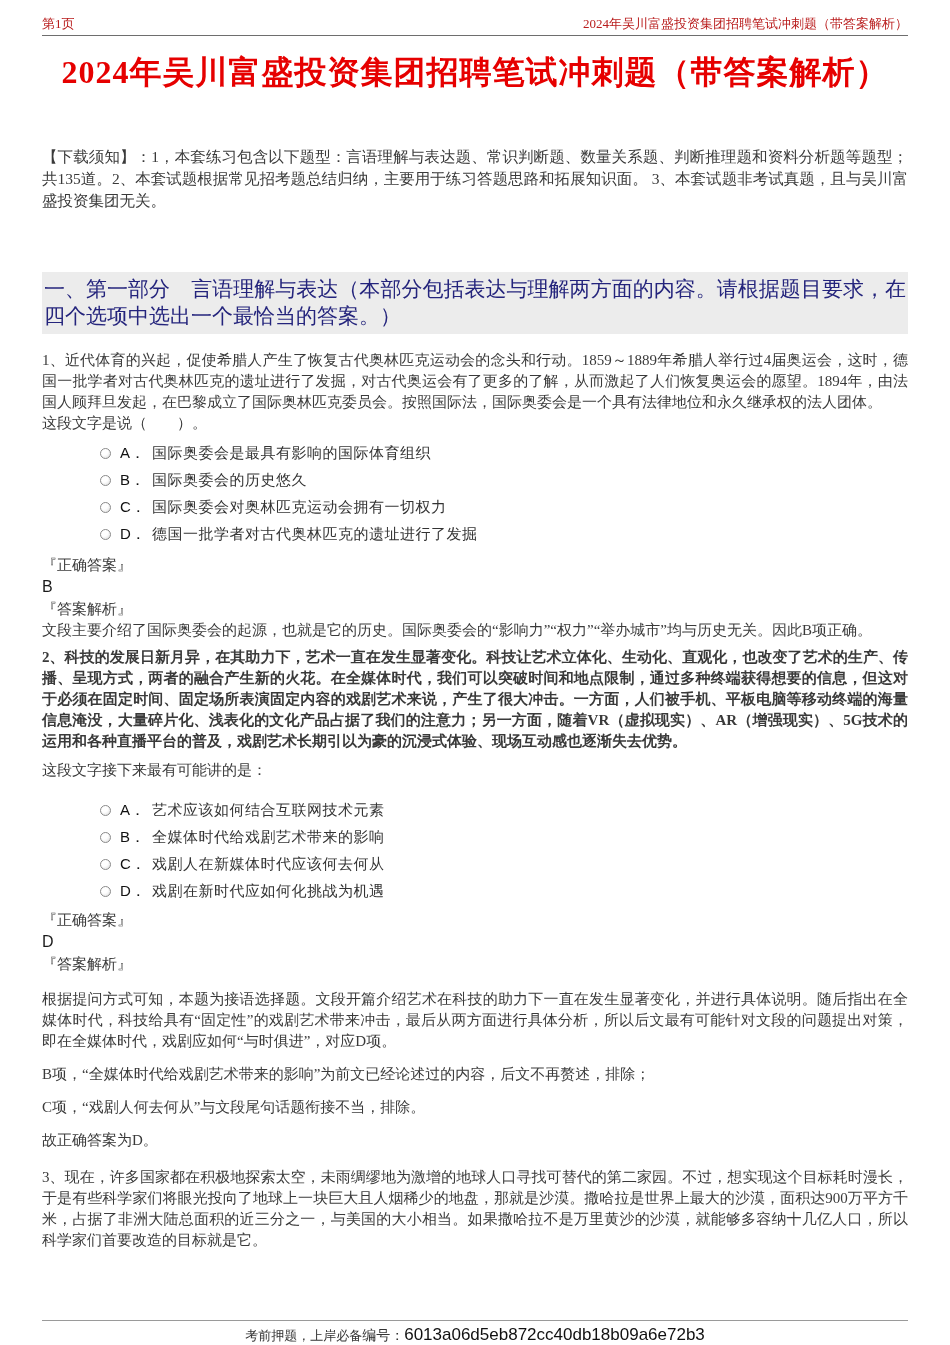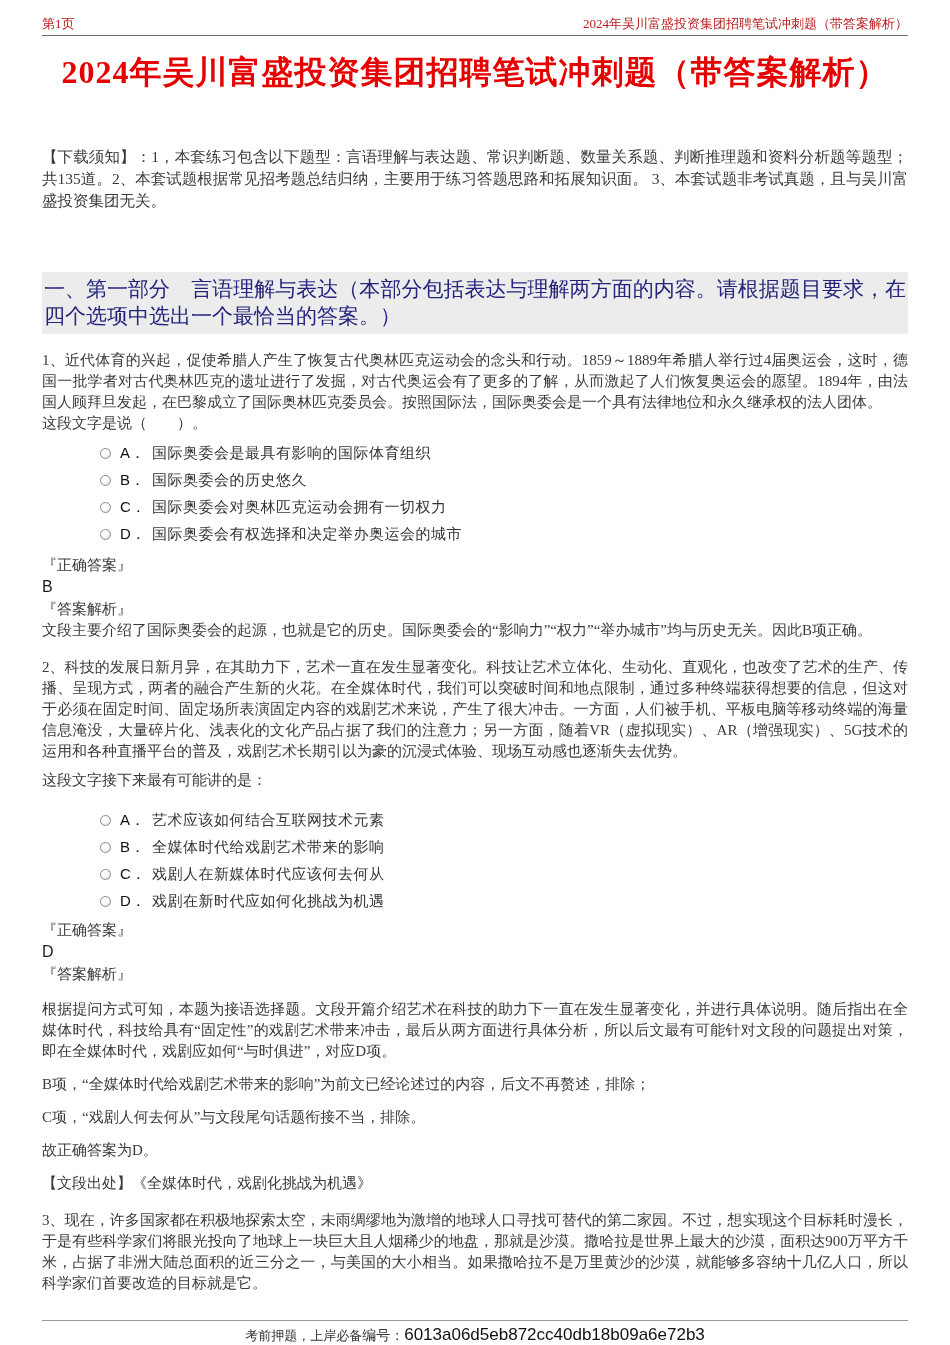--- a/index.html
+++ b/index.html
@@ -49,21 +49,21 @@
   }
   .opt-text { letter-spacing:0.5px; }
   .ans-label { margin-top:6px; font-size:15px; line-height:22px; color:#3a3a3a; }
   .ans-letter {
     font-family:"Liberation Sans","DejaVu Sans",sans-serif;
     font-size:16px; line-height:22px; color:#1a1a1a;
   }
   .analysis { font-size:15px; line-height:21px; text-align:justify; color:#3a3a3a; }
   .analysis.para { margin-top:14px; }
   .analysis.line { margin-top:12px; }
-  .stem.q2 { margin-top:16px; }
+  .stem.q2 { margin-top:6px;font-weight:bold; }
   .prompt.q2 { margin-top:8px; }
   .stem.q3 { margin-top:16px; }
   .footer {
     position:absolute; left:42px; right:42px; bottom:0;
     border-top:1px solid #9a9a9a; padding-top:4px;
     display:flex; justify-content:center; align-items:baseline;
     font-size:13px; color:#333;
   }
   .footer .code {
     font-family:"Liberation Sans","DejaVu Sans",sans-serif;
@@ -102,21 +102,21 @@
       <span class="opt-text">国际奥委会的历史悠久</span>
     </li>
     <li class="option">
       <span class="radio"></span>
       <span class="opt-letter">C．</span>
       <span class="opt-text">国际奥委会对奥林匹克运动会拥有一切权力</span>
     </li>
     <li class="option">
       <span class="radio"></span>
       <span class="opt-letter">D．</span>
-      <span class="opt-text">国际奥委会有权选择和决定举办奥运会的城市</span>
+      <span class="opt-text">德国一批学者对古代奥林匹克的遗址进行了发掘</span>
     </li>
   </ul>
 
   <p class="ans-label">『正确答案』</p>
   <p class="ans-letter">B</p>
   <p class="ans-label" style="margin-top:0;">『答案解析』</p>
   <p class="analysis">文段主要介绍了国际奥委会的起源，也就是它的历史。国际奥委会的“影响力”“权力”“举办城市”均与历史无关。因此B项正确。</p>
 
   <p class="stem q2">2、科技的发展日新月异，在其助力下，艺术一直在发生显著变化。科技让艺术立体化、生动化、直观化，也改变了艺术的生产、传播、呈现方式，两者的融合产生新的火花。在全媒体时代，我们可以突破时间和地点限制，通过多种终端获得想要的信息，但这对于必须在固定时间、固定场所表演固定内容的戏剧艺术来说，产生了很大冲击。一方面，人们被手机、平板电脑等移动终端的海量信息淹没，大量碎片化、浅表化的文化产品占据了我们的注意力；另一方面，随着VR（虚拟现实）、AR（增强现实）、5G技术的运用和各种直播平台的普及，戏剧艺术长期引以为豪的沉浸式体验、现场互动感也逐渐失去优势。</p>
   <p class="prompt q2">这段文字接下来最有可能讲的是：</p>
@@ -145,21 +145,20 @@
   </ul>
 
   <p class="ans-label" style="margin-top:4px;">『正确答案』</p>
   <p class="ans-letter">D</p>
   <p class="ans-label" style="margin-top:0;">『答案解析』</p>
 
   <p class="analysis para">根据提问方式可知，本题为接语选择题。文段开篇介绍艺术在科技的助力下一直在发生显著变化，并进行具体说明。随后指出在全媒体时代，科技给具有“固定性”的戏剧艺术带来冲击，最后从两方面进行具体分析，所以后文最有可能针对文段的问题提出对策，即在全媒体时代，戏剧应如何“与时俱进”，对应D项。</p>
   <p class="analysis line">B项，“全媒体时代给戏剧艺术带来的影响”为前文已经论述过的内容，后文不再赘述，排除；</p>
   <p class="analysis line">C项，“戏剧人何去何从”与文段尾句话题衔接不当，排除。</p>
   <p class="analysis line">故正确答案为D。</p>
-  <p class="analysis line">【文段出处】《全媒体时代，戏剧化挑战为机遇》</p>
 
   <p class="stem q3">3、现在，许多国家都在积极地探索太空，未雨绸缪地为激增的地球人口寻找可替代的第二家园。不过，想实现这个目标耗时漫长，于是有些科学家们将眼光投向了地球上一块巨大且人烟稀少的地盘，那就是沙漠。撒哈拉是世界上最大的沙漠，面积达900万平方千米，占据了非洲大陆总面积的近三分之一，与美国的大小相当。如果撒哈拉不是万里黄沙的沙漠，就能够多容纳十几亿人口，所以科学家们首要改造的目标就是它。</p>
 
   <div class="footer">
     <span>考前押题，上岸必备</span>
     <span><span class="code-label">编号：</span><span class="code">6013a06d5eb872cc40db18b09a6e72b3</span></span>
   </div>
 
 </div>
 

